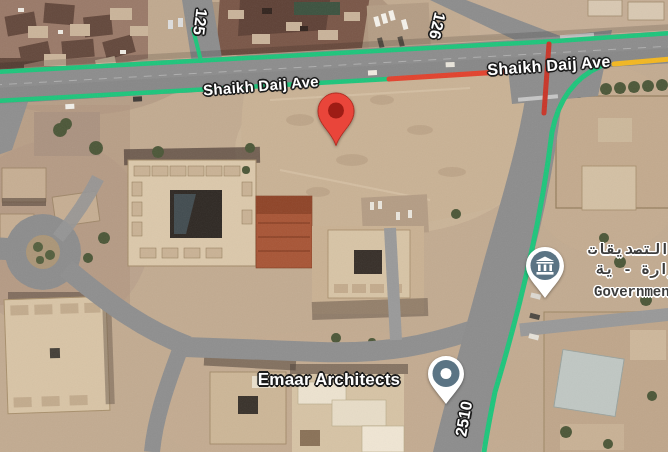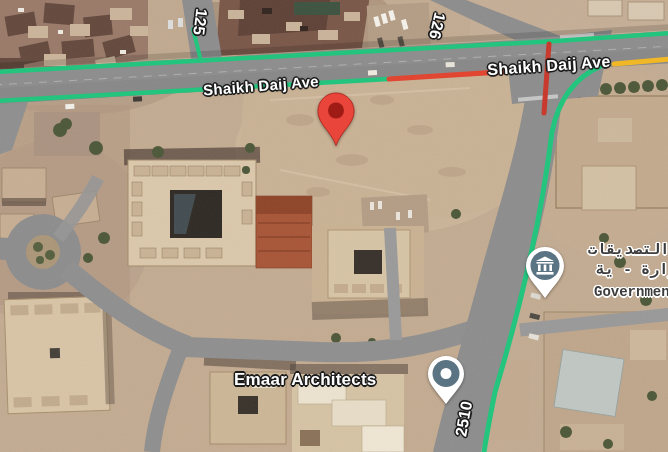--- a/index.html
+++ b/index.html
@@ -312,21 +312,21 @@
   <div class="lbl road-lbl" style="left:175px;top:78px;width:172px;text-align:center;font-size:15px;letter-spacing:.3px;transform:rotate(-4.5deg);">Shaikh Daij Ave</div>
 
   <div class="lbl road-lbl" style="left:458px;top:57px;width:182px;text-align:center;font-size:16px;letter-spacing:.3px;transform:rotate(-4deg);">Shaikh Daij Ave</div>
 
   <div class="lbl road-lbl" style="left:178px;top:13px;width:44px;text-align:center;font-size:16px;transform:rotate(97deg);">125</div>
 
   <div class="lbl road-lbl" style="left:415px;top:17px;width:44px;text-align:center;font-size:16px;transform:rotate(103deg);">126</div>
 
   <div class="lbl road-lbl" style="left:436px;top:410px;width:56px;text-align:center;font-size:16px;transform:rotate(-80deg);">2510</div>
 
-  <div class="lbl road-lbl" style="left:234px;top:371px;width:190px;text-align:left;font-size:17px;letter-spacing:.2px;">Emaar Architects</div>
+  <div class="lbl road-lbl" style="left:234px;top:371px;width:190px;text-align:center;font-size:17px;letter-spacing:.2px;">Emaar Architects</div>
 
   <div class="lbl poi-lbl" style="left:588px;top:243px;font-size:15px;">التصديقات</div>
   <div class="lbl poi-lbl" style="left:596px;top:263px;font-size:15px;">وزارة - ية...</div>
   <div class="lbl poi-lbl" style="left:594px;top:285px;font-size:14px;">Government...</div>
 
   <div class="marker" style="left:314px;top:90px;">
     <svg width="44" height="58" viewBox="0 0 44 58">
       <path d="M22 3 C12.1 3 4 11.1 4 21 C4 30.5 11 37 16.5 45 C19 48.7 21 52.5 22 55.5 C23 52.5 25 48.7 27.5 45 C33 37 40 30.5 40 21 C40 11.1 31.9 3 22 3 Z" fill="#e9453a" stroke="#b52c22" stroke-width="1"></path>
       <circle cx="22" cy="20.5" r="8" fill="#9e1c15"></circle>
     </svg>

